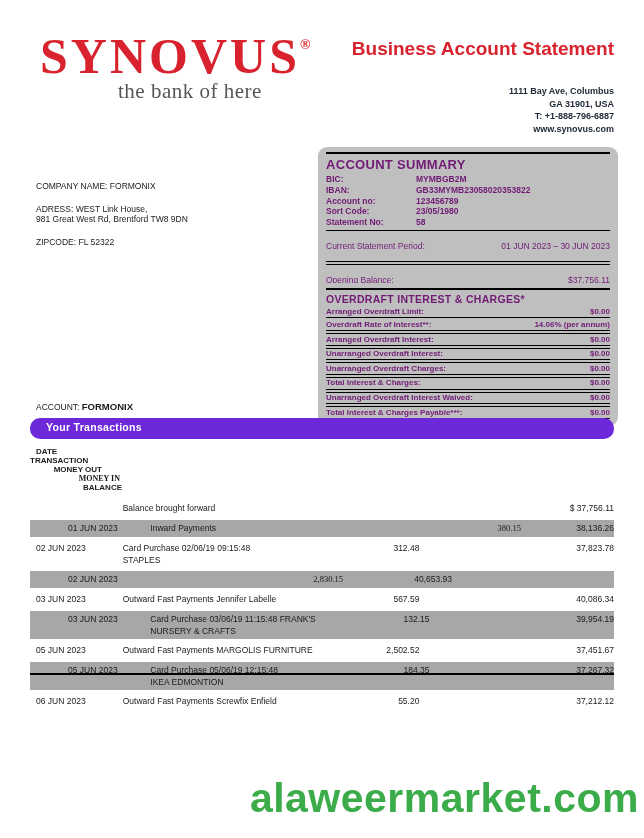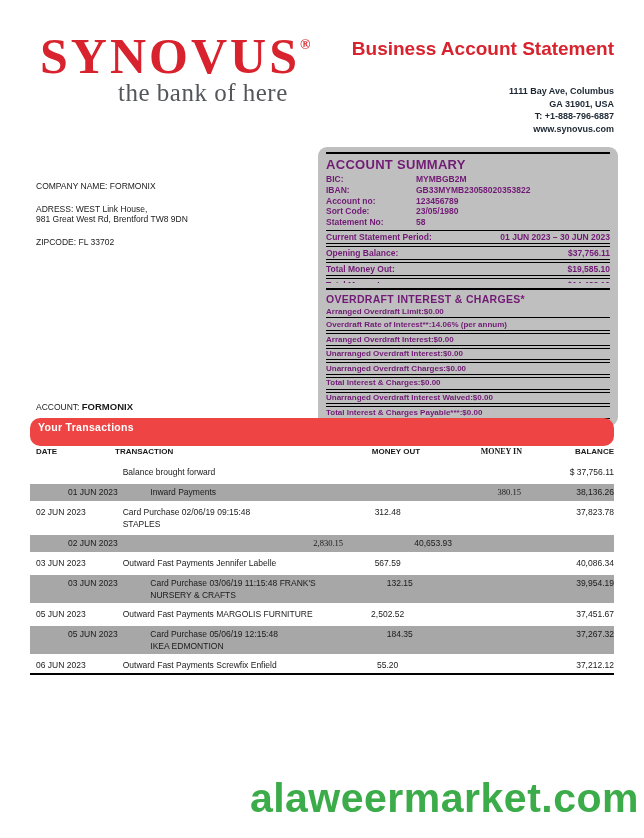--- a/index.html
+++ b/index.html
@@ -3,58 +3,58 @@
 <meta charset="utf-8">
 <style>
   * { margin:0; padding:0; box-sizing:border-box; }
   body { background:#ffffff; font-family:"Liberation Sans", sans-serif; }
   .page { position:relative; width:644px; height:838px; background:#fff; overflow:hidden; margin:0 auto; }
 
   
   .logo-block { position:absolute; left:40px; top:20px; }
   .logo-word { font-family:"Liberation Serif", serif; font-weight:bold; font-size:50px; line-height:50px; color:#d8232e; letter-spacing:3px; }
   .logo-reg { font-size:14px; vertical-align:24px; letter-spacing:0; }
-  .logo-tagline { font-family:"Liberation Serif", serif; font-size:25px; color:#54565a; margin-left:78px; margin-top:-2px; letter-spacing:0.5px; }
+  .logo-tagline { font-family:"Liberation Serif", serif; font-size:21px; color:#54565a; margin-left:78px; margin-top:-2px; letter-spacing:0.5px; }
 
   .title-block { position:absolute; top:38px; right:30px; text-align:right; }
   .statement-title { color:#d8232e; font-size:19px; font-weight:bold;text-align:center; }
   .bank-address { position:absolute; top:85px; right:30px; text-align:right; font-size:9px; font-weight:bold; color:#1c2733; line-height:12.5px; }
 
   
   .company-block { position:absolute; left:36px; top:181px; font-size:8.5px; color:#1a1a1a; line-height:10.5px; }
   .company-block .gap { height:12px; }
 
   
   .gray-box { position:absolute; left:318px; width:300px; background:#c0bfbf; border-radius:9px; padding:3px 8px 7px 8px; color:#701a75; }
   .box-topline { height:0; border-top:2px solid #000; margin:2px 0 3px 0; }
   .summary-box { top:147px; }
   .overdraft-box { top:283px; }
   .box-title { font-weight:bold; font-size:13px; letter-spacing:0.3px; margin-bottom:2px; }
   .box-title.small { font-size:10.5px; margin-bottom:1px; }
 
   .info-row { display:flex; font-size:8.5px; font-weight:bold; line-height:10.8px; }
   .info-row .lbl { width:90px; }
 
-  .sum-balance-list div.sum-balance-row { display:flex; justify-content:space-between; font-size:8.5px; font-weight:bold; line-height:10px; padding:1px 0; border-top:1px solid #000; border-bottom:1px solid #000; margin-top:2px; }
-
-  .ovd-list div.ovd-row { display:flex; justify-content:flex-start; font-size:8px; font-weight:bold; line-height:9.6px; padding:0.5px 0; border-bottom:1px solid #000; }
+  .sum-balance-list div.sum-balance-row { display:flex; justify-content:space-between; font-size:8.5px; font-weight:normal; line-height:10px; padding:10px 0; border-top:1px solid #000; border-bottom:1px solid #000; margin-top:2px; }
+
+  .ovd-list div.ovd-row { display:flex; justify-content:space-between; font-size:8px; font-weight:bold; line-height:9.6px; padding:0.5px 0; border-bottom:1px solid #000; }
   .ovd-list div.ovd-row:nth-of-type(n+2) { margin-top:2px; }
   .ovd-list div.ovd-row:nth-of-type(n+3) { border-top:1px solid #000; }
 
   
   .account-line { position:absolute; left:36px; top:401px; font-size:8.5px; color:#1a1a1a; }
   .account-line .acct-name { font-weight:bold; font-size:9.5px; }
 
-  .tx-banner { position:absolute; left:30px; top:418px; width:584px; height:28px; background:#ef4444; border-radius:10px; color:#fff; font-weight:bold; font-size:10.5px; line-height:19px; padding-left:8px; letter-spacing:0.3px; }
+  .tx-banner { position:absolute; left:30px; top:418px; width:584px; height:21px; background:#6d28d9; border-radius:10px; color:#fff; font-weight:bold; font-size:10.5px; line-height:19px; padding-left:16px; letter-spacing:0.3px; }
 
   .tx-table { position:absolute; left:30px; top:444px; width:584px; font-size:8.5px; color:#1a1a1a; }
-  .tx-head { display:flex; font-weight:bold; font-size:8px; padding:3px 0 8px 0; }
+  .tx-head { display:flex; font-weight:bold; font-size:8px; padding:3px 0 8px 0;flex-direction:column; }
   .c-date { width:85px; padding-left:6px; }
   .c-tx   { width:245px; }
-  .c-out  { width:72px; text-align:center; }
+  .c-out  { width:72px; text-align:right; }
   .c-in   { width:90px; text-align:right;font-family:Liberation Serif, serif; }
   .c-bal  { width:92px; text-align:right; }
 
   .tx-rows div.tx-row { display:flex; padding:3px 0 2px 0; margin-bottom:3px; line-height:11.5px; min-height:17px;gap:17px; }
   .tx-rows div.tx-row.shaded { background:#a7a7a7;padding-left:32px; }
 
   .tx-bottom-line { position:absolute; left:30px; top:673px; width:584px; height:0; border-top:2px solid #000; }
 
   
   .watermark { position:absolute; right:5px; bottom:16px; font-size:41px; font-weight:bold; color:#3bac49; letter-spacing:0.5px; }
@@ -79,21 +79,21 @@
       <div>T: +1-888-796-6887</div>
       <div>www.synovus.com</div>
     </div>
 
   <div class="company-block">
     <div>COMPANY NAME: FORMONIX</div>
     <div class="gap"></div>
     <div>ADRESS: WEST Link House,</div>
     <div>981 Great West Rd, Brentford TW8 9DN</div>
     <div class="gap"></div>
-    <div>ZIPCODE: FL 33702</div>
+    <div>ZIPCODE: FL 52322</div>
   </div>
 
   <div class="gray-box summary-box">
     <div class="box-topline"></div>
     <div class="box-title">ACCOUNT SUMMARY</div>
     <div>
 
         <div class="info-row">
           <span class="lbl">BIC:</span>
           <span>MYMBGB2M</span>

